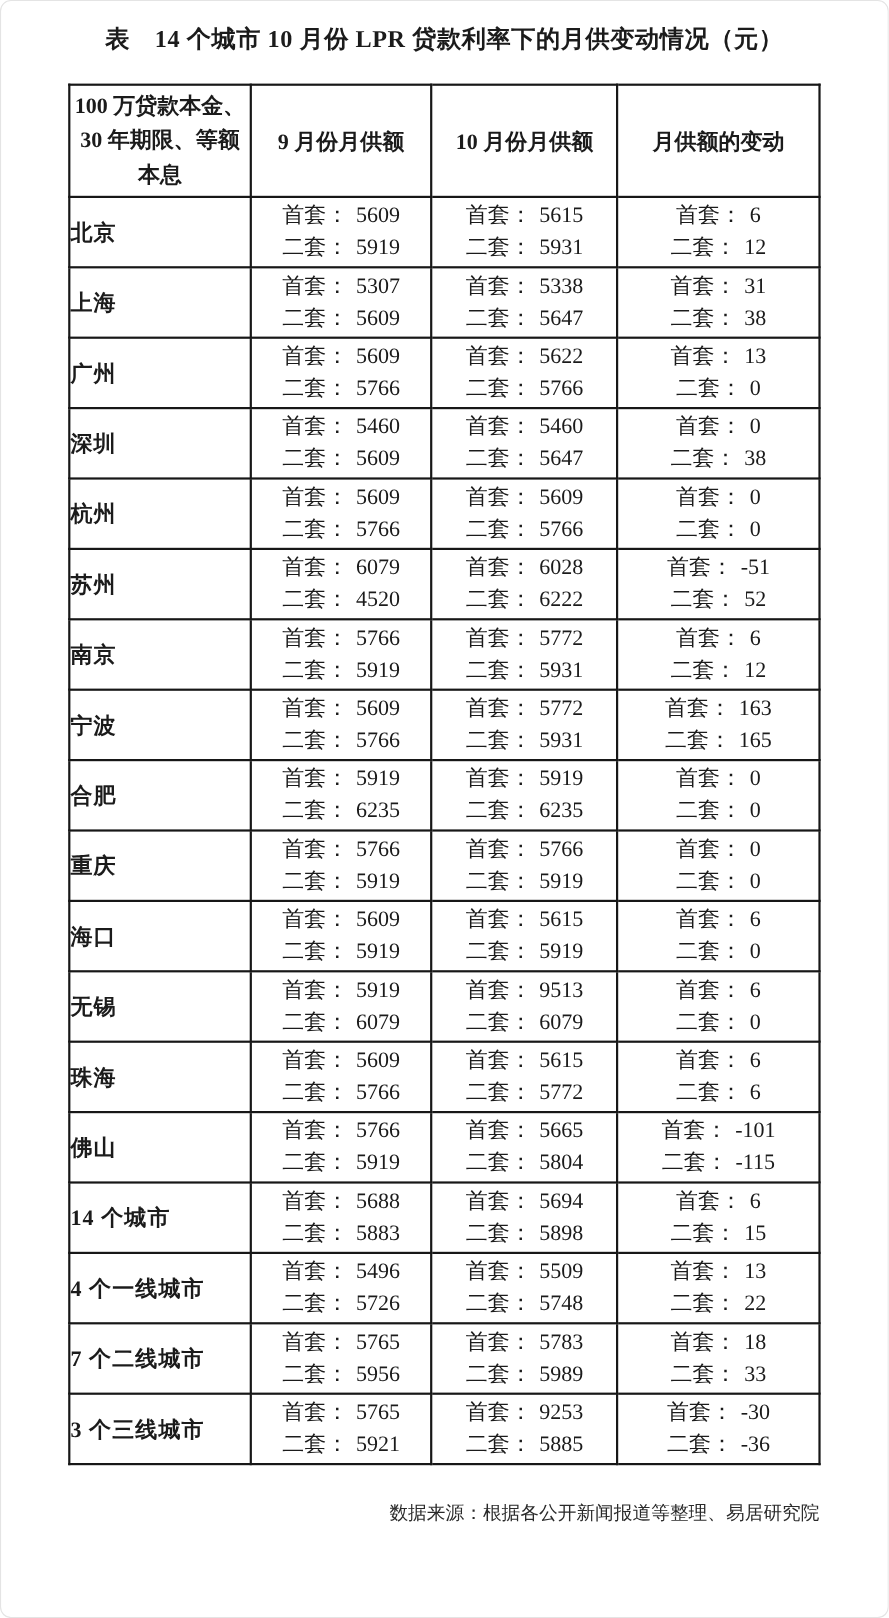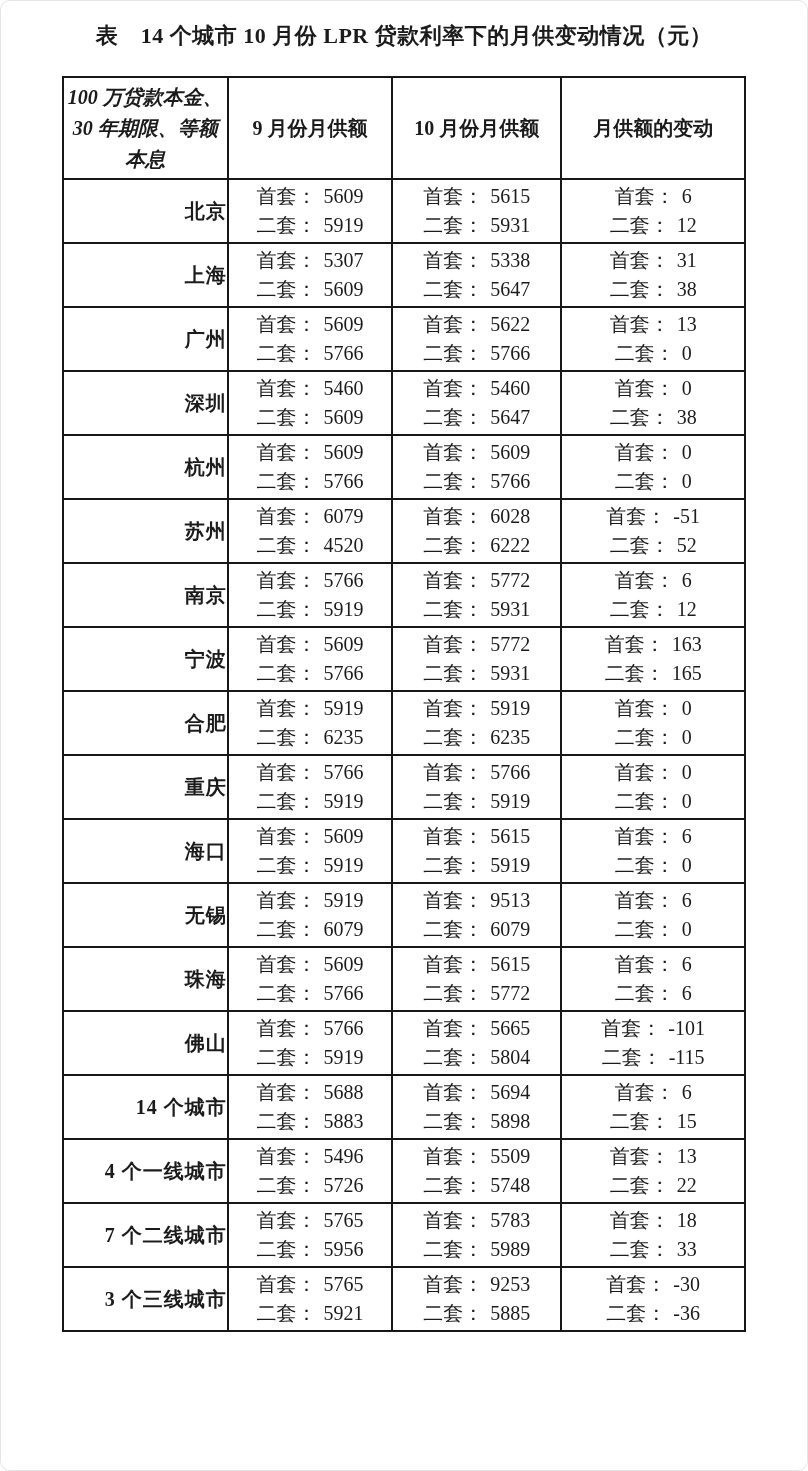--- a/index.html
+++ b/index.html
@@ -36,27 +36,27 @@
     border: 2px solid #171717;
     padding: 0;
     vertical-align: middle;
   }
   thead th {
     height: 102px;
     font-size: 20px;
     font-weight: bold;
     text-align: center;
   }
-  th.c1 { width: 156px; padding: 0 13px; line-height: 31px; font-style: italic; }
+  th.c1 { width: 156px; padding: 0 13px; line-height: 31px; }
   th.c2 { width: 156px; }
   th.c3 { width: 160px; }
   th.c4 { width: 174px; border-radius: 26px; }
   tbody td { height: 64px; }
   td.city {
-    text-align: right;
+    text-align: left;
     font-weight: bold;
     font-size: 20px;
     letter-spacing: 1px;
   }
   .line {
     text-align: center;
     font-size: 20px;
     line-height: 29px;
     white-space: nowrap;
   }
@@ -585,13 +585,14 @@
         <span>首套：</span><span class="num">-30</span>
       </div>
       <div class="line">
         <span>二套：</span><span class="num">-36</span>
       </div>
     </td>
   </tr>
 </tbody>
   </table>
 
+  <div class="footer">数据来源：根据各公开新闻报道等整理、易居研究院</div>
 </div>
 
 </body></html>

